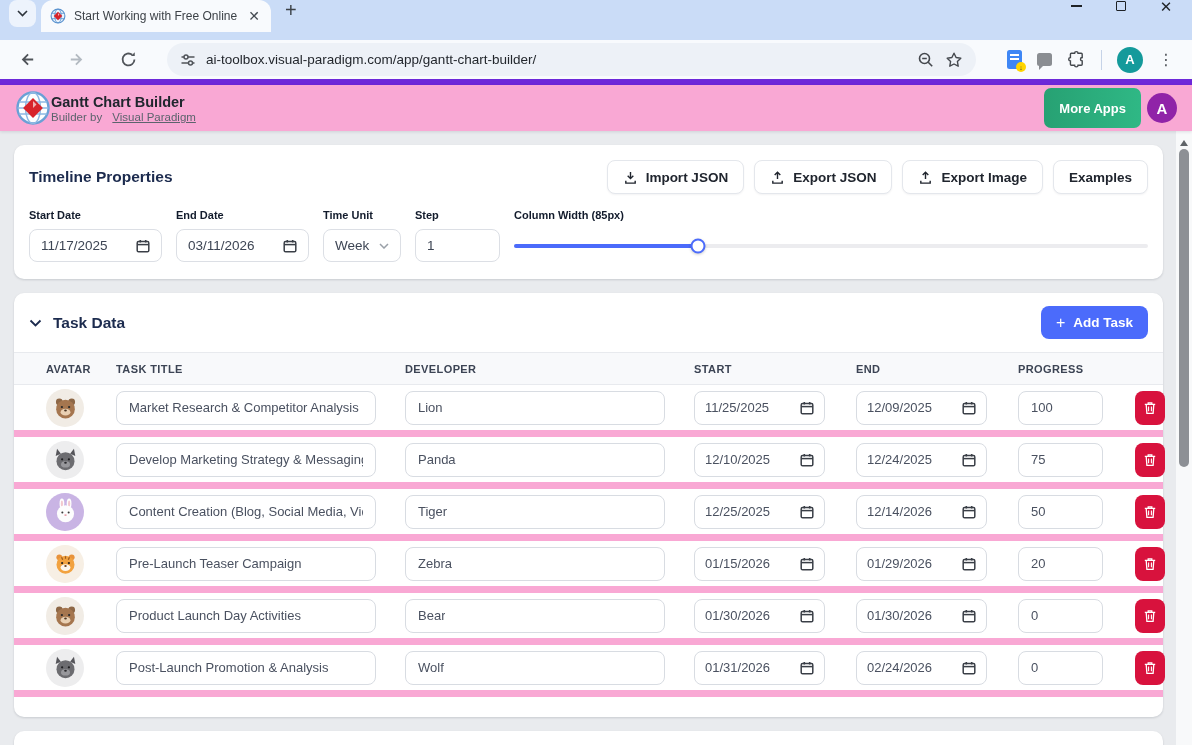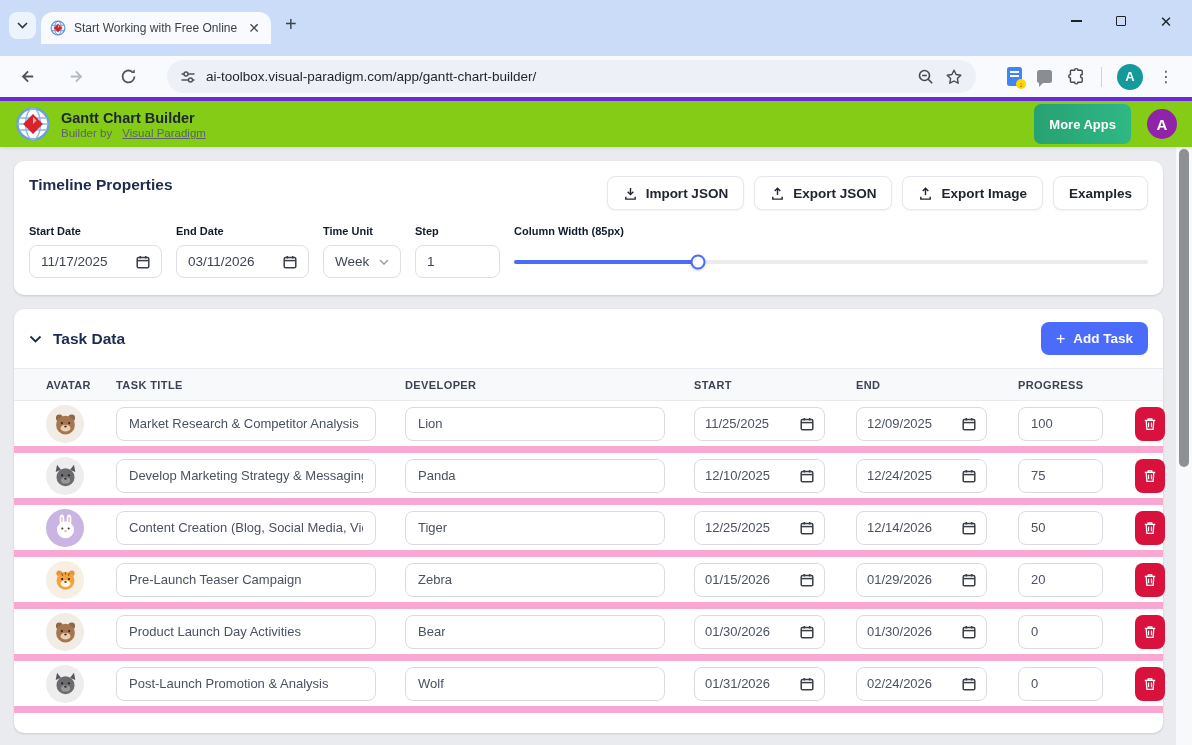--- a/index.html
+++ b/index.html
@@ -1,59 +1,59 @@
 <!DOCTYPE html>
 <html><head>
 <meta charset="utf-8">
 <style>
   * { box-sizing: border-box; margin: 0; padding: 0; }
   html,body { width:1192px; height:745px; overflow:hidden; }
   body { font-family:"Liberation Sans","DejaVu Sans",sans-serif; background:#e9ebee; position:relative; }
 
   
-  .tabstrip { height:56px; background:#cadcf7; display:flex; align-items:center; position:relative; }
+  .tabstrip { height:40px; background:#cadcf7; display:flex; align-items:flex-start; position:relative; }
   .tab-search { width:27px; height:27px; border-radius:8px; background:rgba(255,255,255,.65); display:flex; align-items:center; justify-content:center; margin:0 5px 6px 9px; color:#30363d; }
   .tab { width:230px; height:32px; background:#f8fafd; border-radius:12px 12px 0 0; display:flex; align-items:center; padding:0 9px; gap:8px; }
   .tab-title { font-size:12px; color:#3d4248; white-space:nowrap; overflow:hidden; flex:1; }
   .tab-close { font-size:14px; color:#444a51; width:16px; text-align:center; flex:0 0 auto; }
   .newtab { font-size:20px; font-weight:400; color:#3c4248; margin:0 0 9px 14px; line-height:1; }
   .win-controls { margin-left:auto; display:flex; align-items:center; gap:33px; padding:0 20px 14px 0; }
   .win-btn { color:#1e2226; display:flex; align-items:center; justify-content:center; width:12px; height:12px; }
   .win-min { width:11px; height:1.6px; background:#1e2226; }
   .win-max { width:10px; height:10px; border:1.4px solid #1e2226; border-radius:1px; }
   .win-close { font-size:15px; line-height:1; }
 
-  .toolbar { height:45px; background:#f8fafd; display:flex; align-items:center; padding:0 8px; border-bottom:4px solid #6d28d9;gap:15px; }
+  .toolbar { height:45px; background:#f8fafd; display:flex; align-items:center; padding:0 8px; border-bottom:6px solid #6d28d9;gap:15px; }
   .nav-icon { width:32px; height:32px; border-radius:50%; display:flex; align-items:center; justify-content:center; margin:0 2px; }
   .urlbar { flex:1; height:33px; background:#edf1f7; border-radius:17px; display:flex; align-items:center; gap:10px; padding:0 13px; margin:0 6px; }
   .url-text { flex:1; font-size:13.5px; color:#23272d; white-space:nowrap; overflow:hidden; }
   .ext-area { display:flex; align-items:center; gap:15px; padding:0 10px; }
   .docs-ico { width:15px; height:19px; background:#3e86f5; border-radius:2.5px; position:relative; }
   .docs-ico i { position:absolute; left:3px; right:3px; height:1.6px; background:#fff; }
   .docs-ico i:nth-child(1){top:4px;} .docs-ico i:nth-child(2){top:8px;}
   .docs-badge { position:absolute; right:-4px; bottom:-3px; width:10px; height:10px; border-radius:50%; background:#ffd500; color:#3a3a3a; font-size:7px; font-weight:bold; display:flex; align-items:center; justify-content:center; }
   .bubble-ico { width:15px; height:13px; background:#8a8d92; border-radius:2.5px; position:relative; }
   .bubble-ico:after { content:""; position:absolute; left:2px; bottom:-4px; border:4px solid transparent; border-top-color:#8a8d92; border-left-color:#8a8d92; }
   .tb-divider { width:1px; height:20px; background:#c6d3e8; }
   .tb-avatar { width:26px; height:26px; border-radius:50%; color:#fff; font-size:13px; font-weight:bold; display:flex; align-items:center; justify-content:center; }
   .kebab { font-size:16px; color:#53575d; letter-spacing:0; line-height:1; }
 
   
-  .appbar { height:46px; background:#84cc16; display:flex; align-items:center; padding:0 15px; gap:10px; box-shadow:0 1px 3px rgba(20,30,50,.12); position:relative; z-index:3; }
+  .appbar { height:46px; background:#f9a8d4; display:flex; align-items:center; padding:0 15px; box-shadow:0 1px 3px rgba(20,30,50,.12); position:relative; z-index:3; }
   .app-title { font-size:14.5px; font-weight:bold; color:#20262e; line-height:1.25; }
   .app-sub { font-size:11.5px; color:#5c636d; }
   .app-sub a { color:#5c636d; text-decoration:underline;margin-left:7px; }
   .more-apps { margin-left:auto; height:40px; padding:0 15px; border-radius:7px; background:linear-gradient(90deg,#27a173,#2fb885); color:#fff; font-size:13px; font-weight:bold; display:flex; align-items:center; border:none; }
   .hdr-avatar { width:30px; height:30px; border-radius:50%; color:#fff; font-size:15px; font-weight:bold; display:flex; align-items:center; justify-content:center; margin-left:6px; }
 
   
   .page { padding:14px 29px 0 14px; }
   .card { background:#fff; border-radius:10px; box-shadow:0 1px 2px rgba(16,24,40,.07),0 1px 3px rgba(16,24,40,.08); margin-bottom:14px; }
 
-  .tl-row1 { display:flex; padding:15px 15px 11px 15px; }
+  .tl-row1 { display:flex; align-items:center; padding:15px 15px 11px 15px; }
   .card-title { font-size:15.5px; font-weight:bold; color:#1c2b4e; }
   .btn-group { margin-left:auto; display:flex; gap:10px; }
   .btn { height:34px; padding:0 15px; background:#fff; border:1px solid #e4e7ec; border-radius:8px; font-size:13.5px; font-weight:bold; color:#20252e; display:flex; align-items:center; gap:8px; box-shadow:0 1px 2px rgba(16,24,40,.05); font-family:inherit; }
 
   .tl-form { display:flex; align-items:flex-start; gap:14px; padding:4px 15px 17px 15px; }
   .field { display:flex; flex-direction:column; gap:8px; }
   .field-label { font-size:11px; font-weight:bold; color:#121b2c; }
   .control { height:33px; border:1px solid #dcdfe5; border-radius:8px; background:#fff; display:flex; align-items:center; padding:0 11px; font-size:13.5px; color:#3d4554; gap:6px; }
   .ctl-date { width:133px; justify-content:space-between; }
   .ctl-select { width:78px; justify-content:space-between; }

